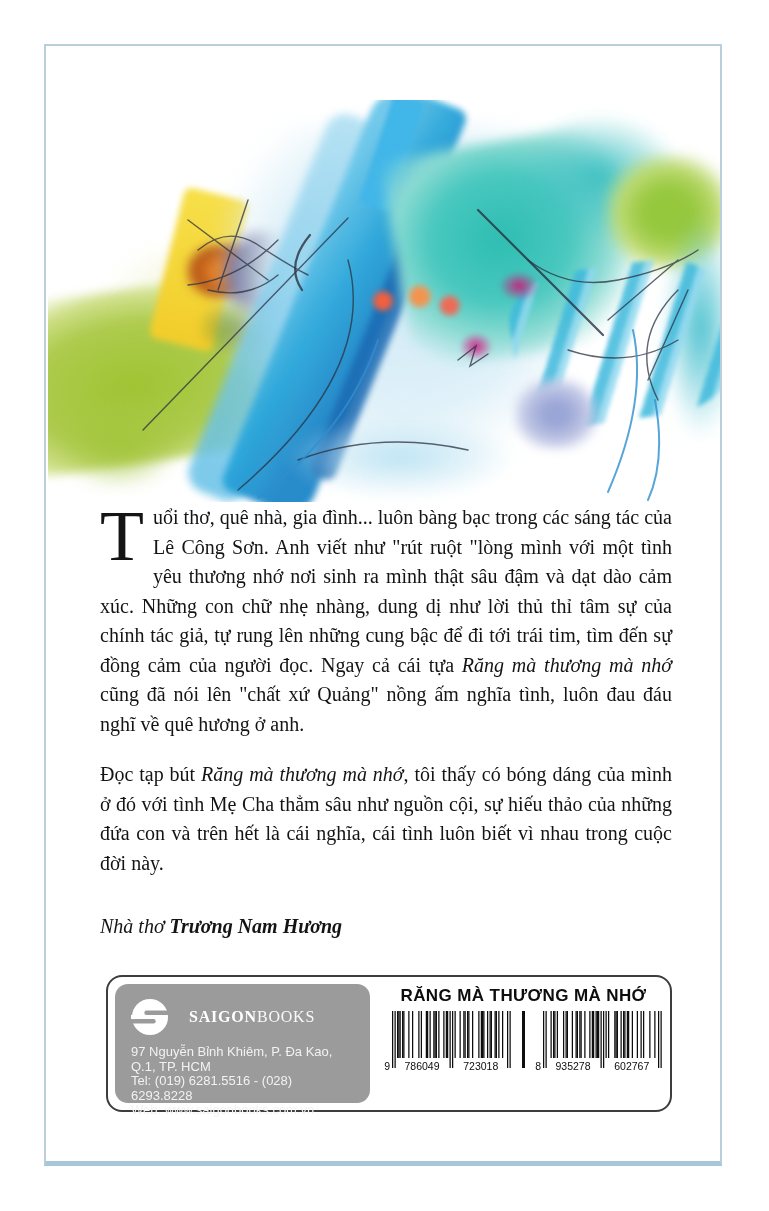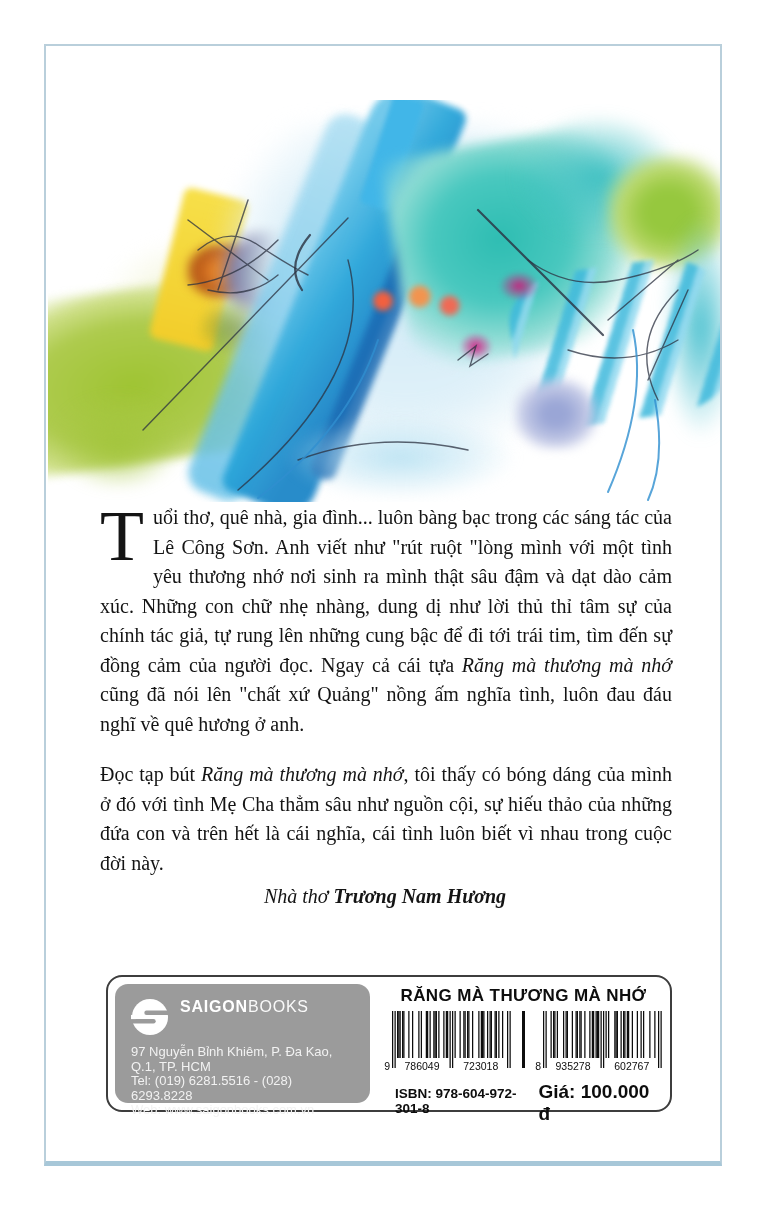--- a/index.html
+++ b/index.html
@@ -40,29 +40,29 @@
   .b-bottomwash{left:235px;top:315px;width:235px;height:85px;background:radial-gradient(ellipse,#bfe4f3,rgba(255,255,255,0) 70%);filter:blur(6px);}
   .ink{position:absolute;left:0;top:0;width:100%;height:100%;}
 
   
   .review{position:absolute;left:100px;top:503px;width:572px;color:#141414;
           font-family:"Liberation Serif",serif;font-size:20px;line-height:29.5px;text-align:justify;}
   .dropcap{float:left;font-size:72px;line-height:58px;padding:4px 9px 0 0;font-family:"Liberation Serif",serif;}
   .review p{margin:0;}
   .review .p2{margin-top:21px;font-family:Liberation Serif, serif;}
   .seg-italic{font-style:italic;}
-  .signature{margin-top:4px;text-align:center;font-style:italic;padding-right:2px;}
+  .signature{margin-top:34px;text-align:left;font-style:italic;padding-right:2px;}
   .signature .sig-name{font-weight:bold;}
 
   
   .info-box{position:absolute;left:106px;top:975px;width:562px;height:133px;
             border:2px solid #3d3d3d;border-radius:16px;background:#fff;display:flex;}
   .publisher-card{width:256px;margin:7px;border-radius:13px;background:#9b9b9b;
                   padding:12px 14px 8px 16px;box-sizing:border-box;color:#fff;}
-  .logo-row{display:flex;gap:11px;margin:2px 0 9px 0;}
+  .logo-row{display:flex;align-items:center;gap:20px;margin:2px 0 9px 0;font-family:Liberation Serif, serif;}
   .brand{font-size:16px;letter-spacing:.8px;color:#fff;}
   .brand-bold{font-weight:bold;}
   .brand-light{font-weight:normal;opacity:.95;}
   .pub-company{font-size:11.5px;font-weight:bold;letter-spacing:.1px;line-height:15px;color:#ffffff;}
   .pub-line{font-size:13px;line-height:14.5px;color:#f2f2f2;}
   .barcode-panel{flex:1;display:flex;flex-direction:column;align-items:center;padding:7px 6px 6px;box-sizing:border-box;}
   .bc-title{font-size:17px;font-weight:bold;color:#0d0d0d;letter-spacing:.4px;margin:2px 0 5px;}
   .bc-row{display:flex;align-items:flex-start;justify-content:center;gap:9px;}
   .bc-divider{width:3px;height:57px;background:#0d0d0d;margin-top:0;}
   .bc-t{font-family:"Liberation Sans",sans-serif;font-size:10.5px;fill:#0d0d0d;}
@@ -252,19 +252,15 @@
                 <rect x="115.25" y="0" width="1.25" height="47"></rect>
                 <rect x="120.25" y="0" width="1.25" height="47"></rect>
                 <rect x="124.00" y="0" width="1.25" height="57"></rect>
                 <rect x="126.50" y="0" width="1.25" height="57"></rect>
               </g>
               <text class="bc-t" x="7" y="59" text-anchor="end">8</text>
               <text class="bc-t" x="39" y="59" text-anchor="middle">935278</text>
               <text class="bc-t" x="97.75" y="59" text-anchor="middle">602767</text>
             </svg></div>
       </div>
-      <div class="bc-bottom">
-        <span class="isbn">ISBN: 978-604-972-301-8</span>
-        <span class="price">Giá: 100.000 đ</span>
-      </div>
     </div>
   </div>
 </div>
 
 </body></html>

